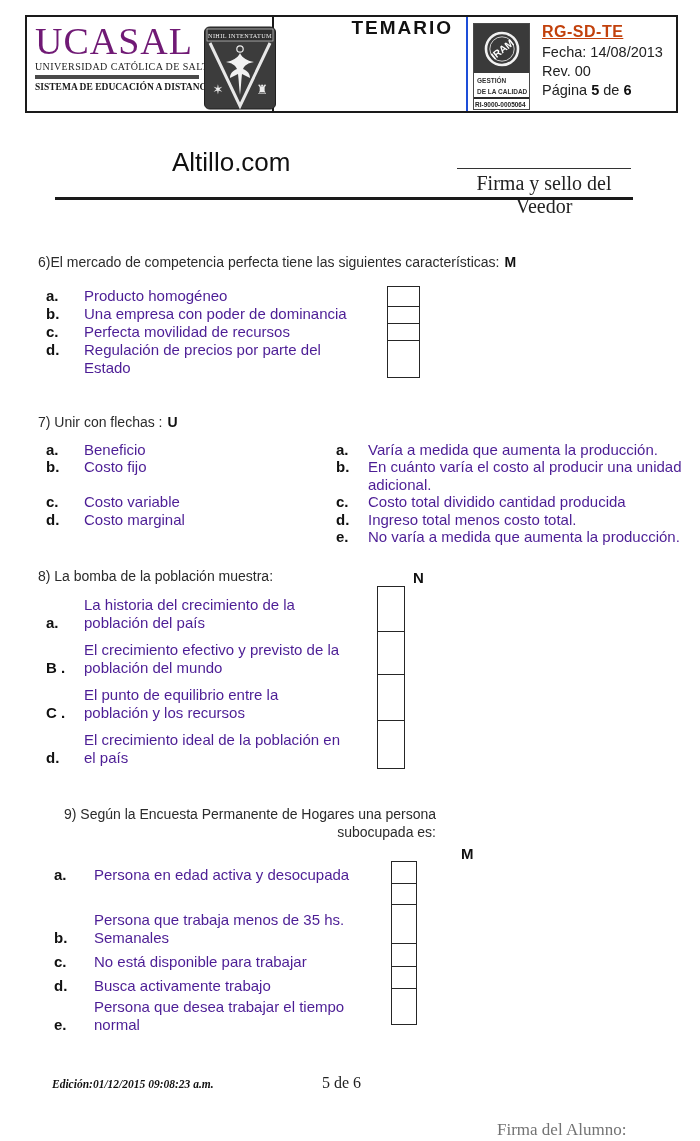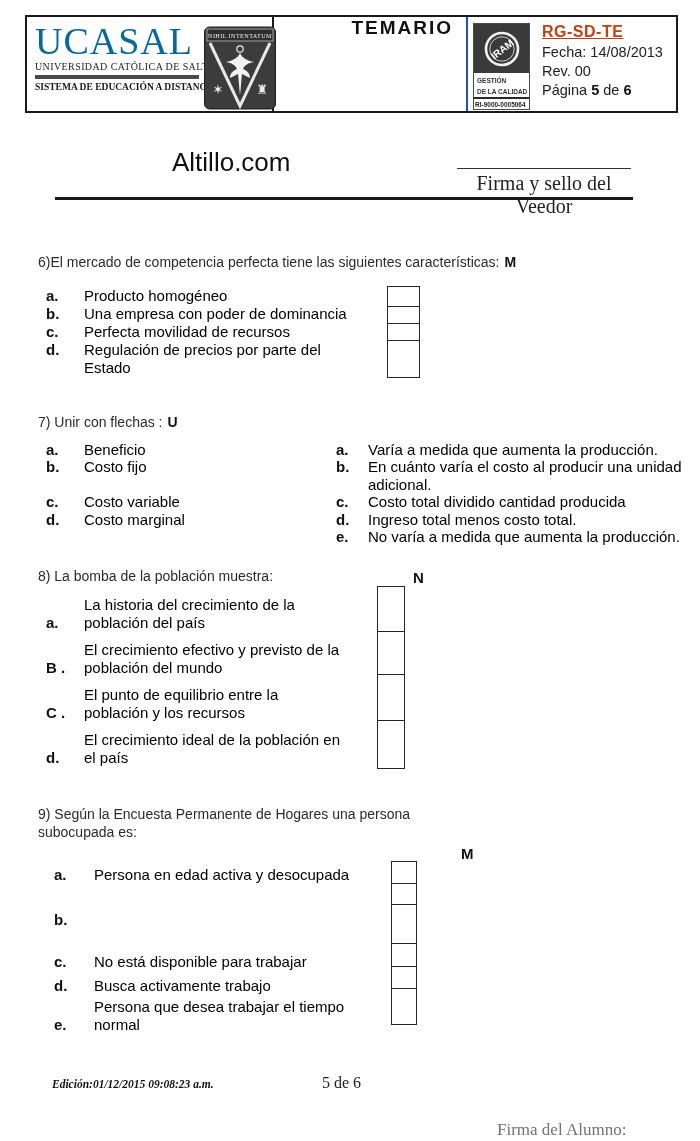--- a/index.html
+++ b/index.html
@@ -6,21 +6,21 @@
   .page{position:relative;width:700px;height:1141px;background:#ffffff;
         font-family:"Liberation Sans",sans-serif;color:#2b2b2b;overflow:hidden;}
 
   
   .header{position:absolute;left:25px;top:15px;width:653px;height:98px;
           border:2px solid #1a1a1a;box-sizing:border-box;display:flex;background:#fff;}
   .cell-logo{width:247px;border-right:2px solid #1a1a1a;box-sizing:border-box;
              display:flex;padding:9px 0 0 8px;}
   .ucasal-text{width:164px;}
   .ucasal-word{font-family:"Liberation Serif",serif;font-size:38px;line-height:30px;
-               letter-spacing:1px;color:#0369a1;}
+               letter-spacing:1px;color:#701a75;}
   .ucasal-line1{font-family:"Liberation Serif",serif;font-size:10px;letter-spacing:0.4px;
                 color:#222;margin-top:5px;white-space:nowrap;}
   .ucasal-bar{height:4px;background:#4a4a4a;margin:3px 0 3px 0;width:164px;}
   .ucasal-line2{font-family:"Liberation Serif",serif;font-size:9.5px;font-weight:bold;
                 color:#1a1a1a;white-space:nowrap;}
   .crest{margin-left:5px;margin-top:-2px;}
   .cell-title{width:194px;border-right:2px solid #1d4ed8;box-sizing:border-box;
               display:flex;justify-content:flex-end;padding-right:13px;}
   .title-text{font-size:19px;font-weight:bold;letter-spacing:2px;color:#111;}
   .cell-right{flex:1;display:flex;}
@@ -41,29 +41,29 @@
   .veedor-line{position:absolute;left:457px;top:168px;width:174px;border-top:1.5px solid #333;}
   .veedor-caption{position:absolute;left:457px;top:172px;width:174px;text-align:center;
                   font-family:"Liberation Serif",serif;font-size:20px;color:#222;}
   .thick-rule{position:absolute;left:55px;top:197px;width:578px;height:3px;background:#1a1a1a;}
 
   
   .q-title{position:absolute;font-size:14px;line-height:17.5px;color:#2b2b2b;}
   #q6-title{left:38px;top:254px;white-space:nowrap;}
   #q7-title{left:38px;top:414px;white-space:nowrap;}
   #q8-title{left:38px;top:568px;white-space:nowrap;}
-  #q9-title{left:38px;top:806px;width:398px;}
+  #q9-title{left:38px;top:806px;width:398px;text-align:right;}
   .marker{font-weight:bold;color:#111;margin-left:5px;}
   .marker-abs{position:absolute;font-size:15px;font-weight:bold;color:#111;}
   #q8-marker{left:413px;top:569px;}
   #q9-marker{left:461px;top:845px;}
 
   .opt-row{position:absolute;display:flex;font-size:15px;line-height:17.5px;}
   .opt-letter{font-weight:bold;color:#111;width:38px;flex:none;}
-  .opt-text{color:#000000;}
+  .opt-text{color:#4c1d95;}
   .bottom-align{align-items:flex-end;}
 
   
   #q6-ra{left:46px;top:287px;} #q6-rb{left:46px;top:305px;}
   #q6-rc{left:46px;top:323px;} #q6-rd{left:46px;top:341px;}
   .q6w{width:265px;}
 
   
   #q7-la{left:46px;top:441px;} #q7-lb{left:46px;top:458px;}
   #q7-lc{left:46px;top:493px;} #q7-ld{left:46px;top:511px;}
@@ -261,20 +261,21 @@
   </div>
 
   <div class="q-title" id="q9-title">9) Según la Encuesta Permanente de Hogares una persona subocupada es:</div>
   <div class="marker-abs" id="q9-marker">M</div>
   <div class="opt-row" id="q9-ra">
     <span class="opt-letter q9l">a.</span>
     <span class="opt-text q9w">Persona en edad activa y desocupada</span>
   </div>
   <div class="opt-row bottom-align" id="q9-rb">
     <span class="opt-letter q9l">b.</span>
+    <span class="opt-text q9w">Persona que trabaja menos de 35 hs. Semanales</span>
   </div>
   <div class="opt-row" id="q9-rc">
     <span class="opt-letter q9l">c.</span>
     <span class="opt-text q9w">No está disponible para trabajar</span>
   </div>
   <div class="opt-row" id="q9-rd">
     <span class="opt-letter q9l">d.</span>
     <span class="opt-text q9w">Busca activamente trabajo</span>
   </div>
   <div class="opt-row bottom-align" id="q9-re">

